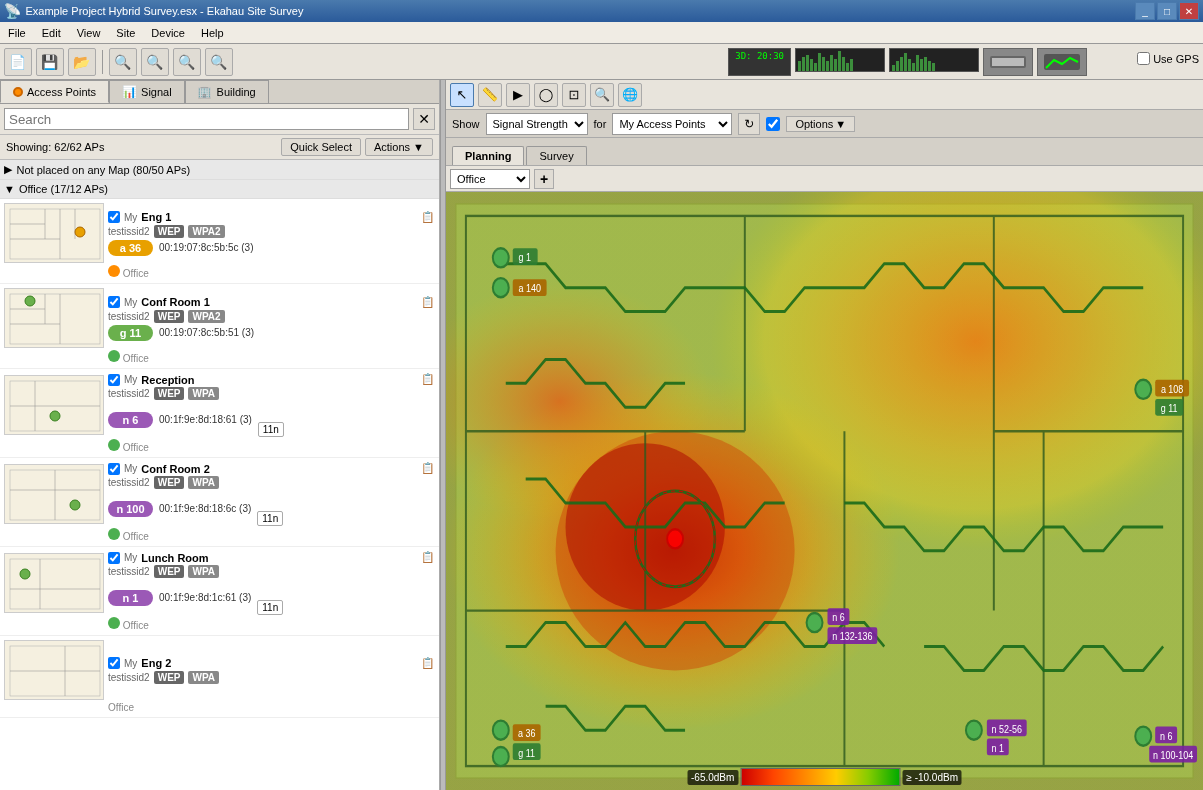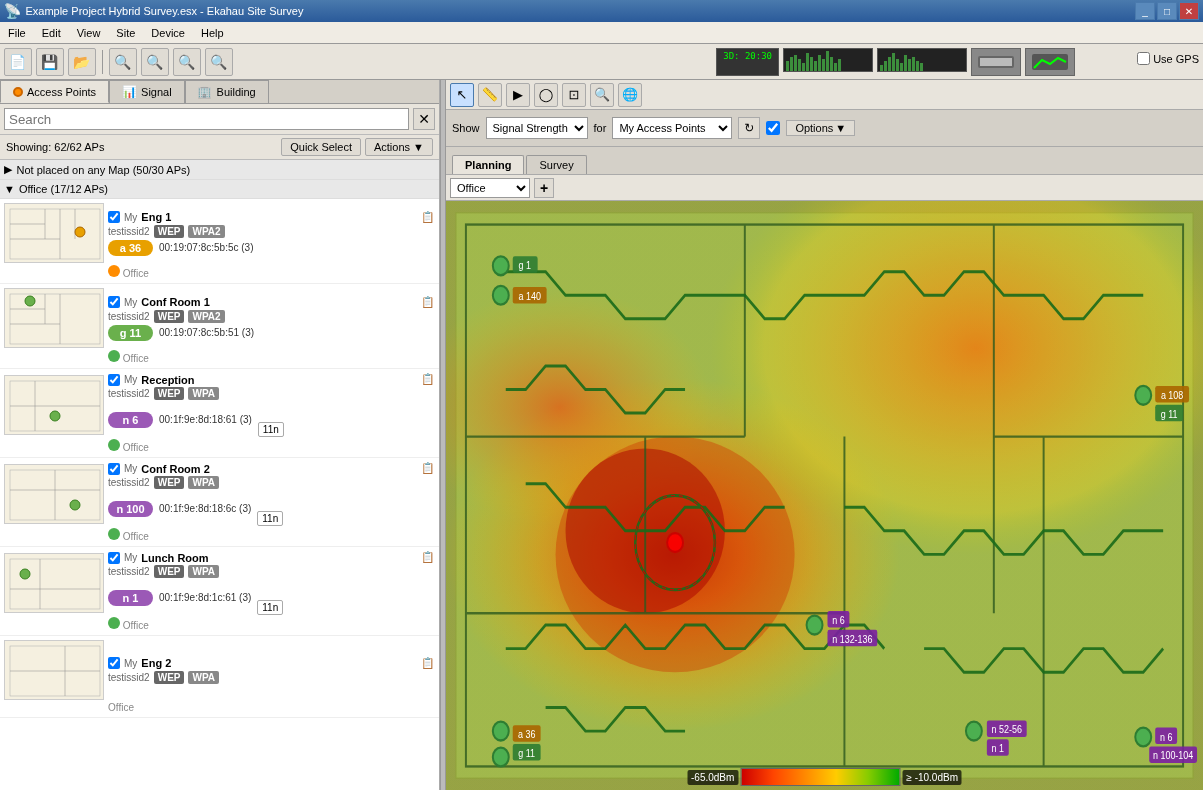--- a/index.html
+++ b/index.html
@@ -76,21 +76,21 @@
     
     
     #right-panel { flex: 1; background: #666; display: flex; flex-direction: column; position: relative; overflow: hidden; }
     
     
     #map-toolbar { background: #e8e4dc; border-bottom: 1px solid #aaa; display: flex; align-items: center; padding: 2px 4px; gap: 4px; height: 30px; }
     .map-btn { width: 24px; height: 24px; background: #e0dcd4; border: 1px solid #aaa; display: flex; align-items: center; justify-content: center; cursor: pointer; font-size: 13px; border-radius: 2px; }
     .map-btn.active { background: #c8e0ff; border-color: #4a7aad; }
     
     
-    #show-bar { background: #d4d0c8; border-bottom: 1px solid #aaa; padding: 3px 6px; display: flex; align-items: center; gap: 6px; height: 37px; }
+    #show-bar { background: #d4d0c8; border-bottom: 1px solid #aaa; padding: 3px 6px; display: flex; align-items: center; gap: 6px; height: 28px; }
     .show-label { font-size: 11px; }
     .show-select { height: 22px; border: 1px solid #999; background: white; font-size: 11px; padding: 0 2px; }
     .show-icon-btn { width: 22px; height: 22px; background: #e0dcd4; border: 1px solid #aaa; display: flex; align-items: center; justify-content: center; cursor: pointer; font-size: 12px; }
     .show-checkbox { width: 14px; height: 14px; }
     .options-btn { padding: 1px 8px; background: #e0dcd4; border: 1px solid #aaa; cursor: pointer; font-size: 11px; display: flex; align-items: center; gap: 2px; }
     
     
     #view-tabs { background: #d4d0c8; border-bottom: 1px solid #aaa; display: flex; align-items: flex-end; padding: 3px 6px 0; gap: 2px; height: 28px; }
     .view-tab { padding: 3px 12px; border: 1px solid #999; border-bottom: none; background: #d4d0c8; cursor: pointer; font-size: 11px; border-radius: 2px 2px 0 0; }
     .view-tab.active { background: #e8e4dc; font-weight: bold; }
@@ -147,21 +147,21 @@
 <div style="position:relative; background:#e8e4dc; border-bottom:1px solid #999; height:36px; display:flex; align-items:center; padding:2px 4px; gap:4px;">
   <div class="toolbar-btn">📄</div>
   <div class="toolbar-btn">💾</div>
   <div class="toolbar-btn">📂</div>
   <div class="toolbar-sep"></div>
   <div class="toolbar-btn">🔍</div>
   <div class="toolbar-btn">🔍</div>
   <div class="toolbar-btn">🔍</div>
   <div class="toolbar-btn">🔍</div>
 
-  <div style="position:absolute; right:128px; top:4px; display:flex; gap:4px;">
+  <div style="position:absolute; right:116px; top:4px; display:flex; gap:4px;">
     <div style="background:#333; color:#0f0; font-size:9px; font-family:monospace; padding:2px 6px; border:1px solid #555;">3D: 20:30</div>
     <div class="chart-bar">
       <svg width="90" height="24" viewBox="0 0 90 24">
         <rect width="90" height="24" fill="#222"></rect>
         <rect x="2" y="12" width="3" height="10" fill="#4a4" opacity="0.8"></rect>
         <rect x="6" y="8" width="3" height="14" fill="#4a4" opacity="0.8"></rect>
         <rect x="10" y="6" width="3" height="16" fill="#4a4" opacity="0.8"></rect>
         <rect x="14" y="10" width="3" height="12" fill="#4a4" opacity="0.8"></rect>
         <rect x="18" y="14" width="3" height="8" fill="#4a4" opacity="0.8"></rect>
         <rect x="22" y="4" width="3" height="18" fill="#4a4" opacity="0.8"></rect>
@@ -242,21 +242,21 @@
         <button class="action-btn">
           <span>Actions</span> ▼
         </button>
       </div>
     </div>
 
     <div id="ap-list">
 
       <div class="group-header">
         <span>▶</span>
-        <span>Not placed on any Map (50/30 APs)</span>
+        <span>Not placed on any Map (80/50 APs)</span>
       </div>
 
       <div class="group-header">
         <span>▼</span>
         <span>Office (17/12 APs)</span>
       </div>
 
       <div class="ap-item">
         <div class="ap-row1">
           <div class="ap-thumbnail">

